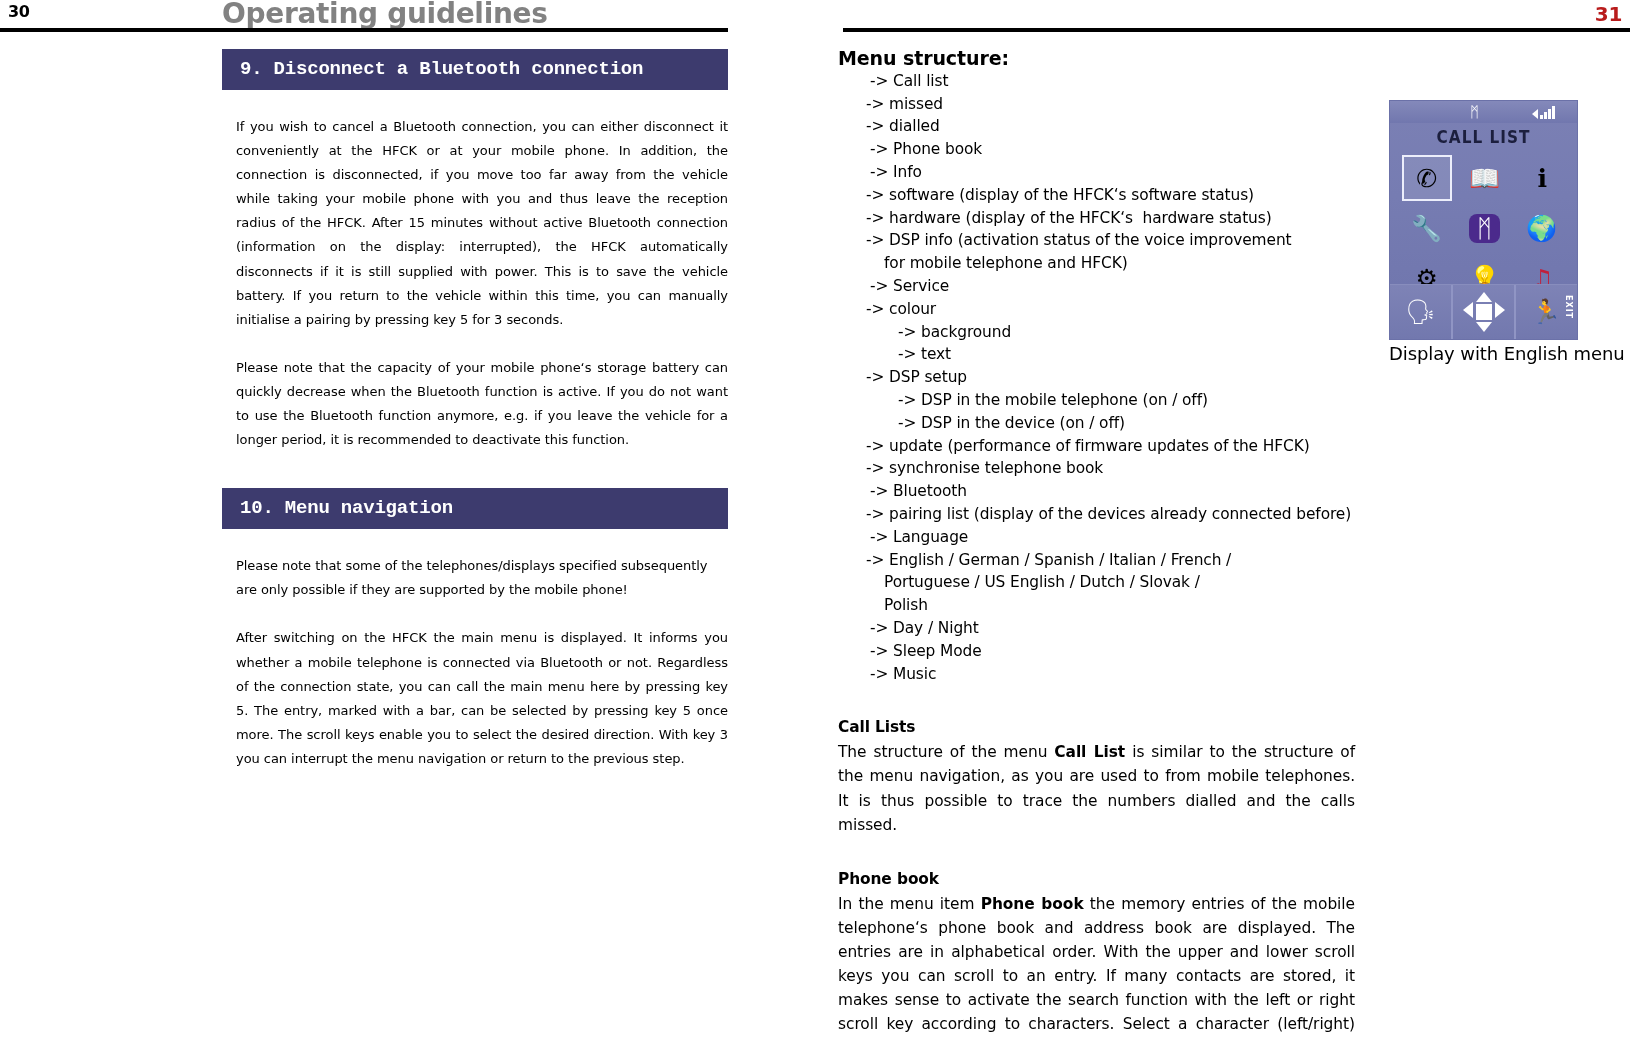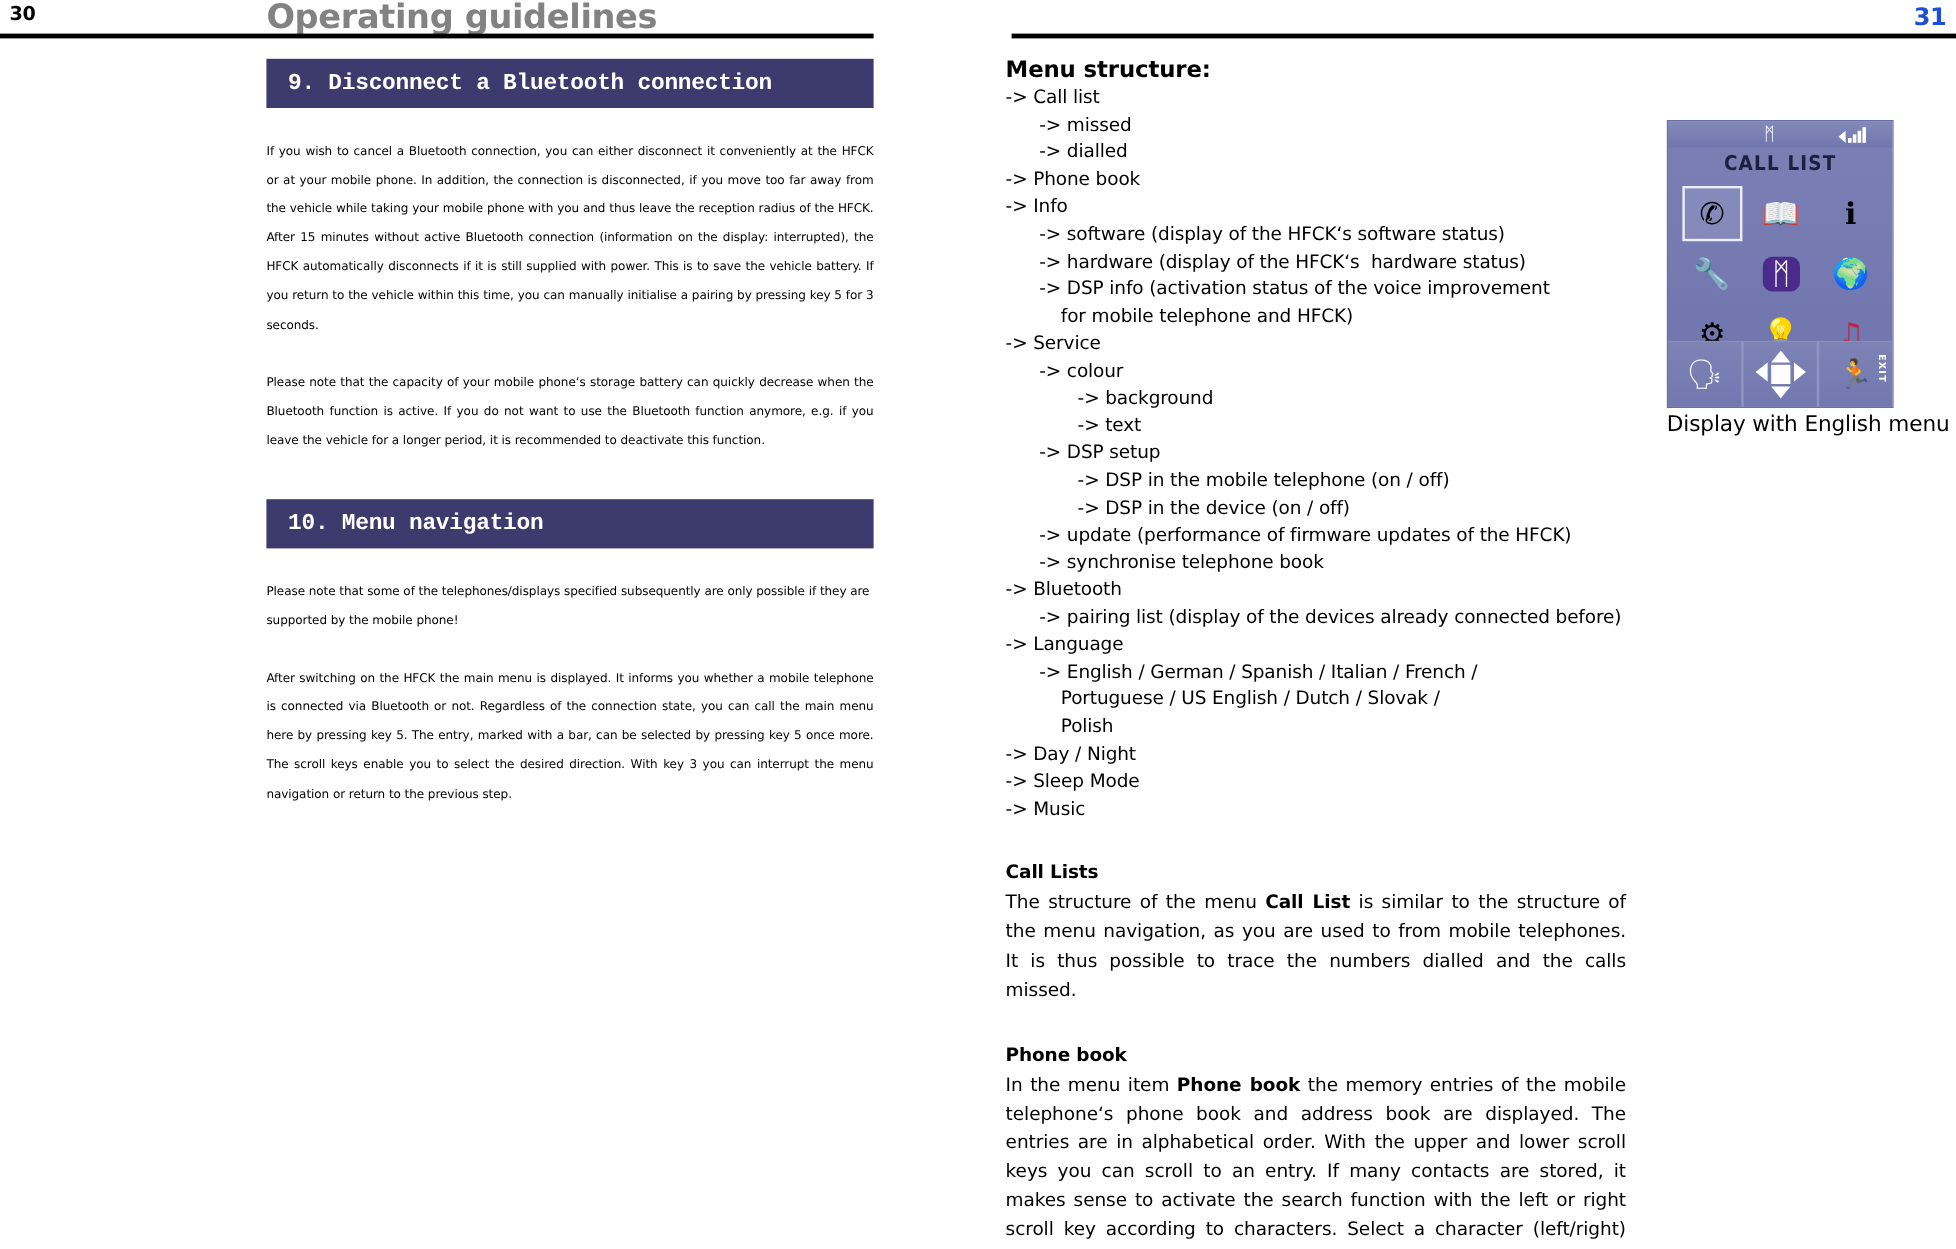--- a/index.html
+++ b/index.html
@@ -18,21 +18,21 @@
 
   
   .hdr { position: absolute; top: 0; left: 0; width: 1630px; height: 34px; }
   .hdr-pagenum-left {
     position: absolute; left: 8px; top: 2px;
     font-size: 16px; font-weight: bold; color: #000;
     letter-spacing: -0.3px;
   }
   .hdr-pagenum-right {
     position: absolute; right: 8px; top: 2px;
-    font-size: 20px; font-weight: bold; color: #1d4ed8;
+    font-size: 20px; font-weight: bold; color: #b91c1c;
     letter-spacing: -0.3px;
   }
   .hdr-title {
     position: absolute; left: 222px; top: -3px;
     font-size: 28px; font-weight: bold; color: #828282;
     letter-spacing: -0.3px; white-space: nowrap;
   }
   .rule-left {
     position: absolute; left: 0; top: 28px; width: 728px; height: 4px;
     background: #000;
@@ -56,43 +56,43 @@
     letter-spacing: -0.2px;
     margin-bottom: 25px;
     box-sizing: border-box;
     height: 41px;
     line-height: 19px;
     font-family: Liberation Mono, monospace;
   }
 
   
   .p {
-    font-size: 10px;
+    font-size: 13px;
     line-height: 24.1px;
     text-align: justify;
-    margin: 0 0 24px 0;
+    margin: 0 0 24px 14px;
     letter-spacing: -0.05px;
     word-spacing: 0px;
   }
   .p.last { margin-bottom: 0; }
   .p-left-nojust { text-align: left; }
 
   
   .rc-head {
     font-size: 19px; font-weight: bold; line-height: 22.8px;
     margin: 0 0 0 0; letter-spacing: -0.1px;
   }
   .tree { margin: 0; padding: 0; }
   .tree-line {
     font-size: 15.4px;
     line-height: 22.8px;
     white-space: pre;
     letter-spacing: -0.1px;
   }
-  .lvl0 { padding-left: 0px; }
+  .lvl0 { padding-left: 0px; margin-left: 32px; }
   .lvl1 { padding-left: 28px; }
   .lvl2 { padding-left: 60px; }
   .cont1 { padding-left: 46px; }
   .gap-md  { height: 31px; }
 
   .rc-sub {
     font-size: 15.4px; font-weight: bold; line-height: 23px;
     letter-spacing: -0.1px; margin: 0 0 1px 0;
   }
   .rc-p {

